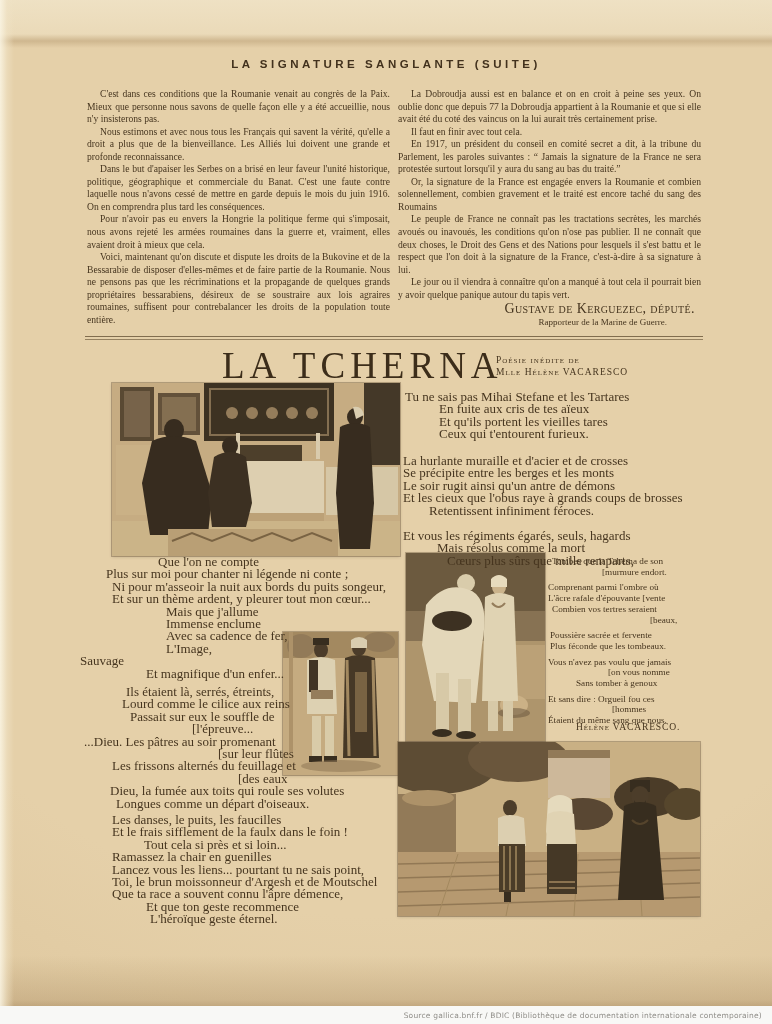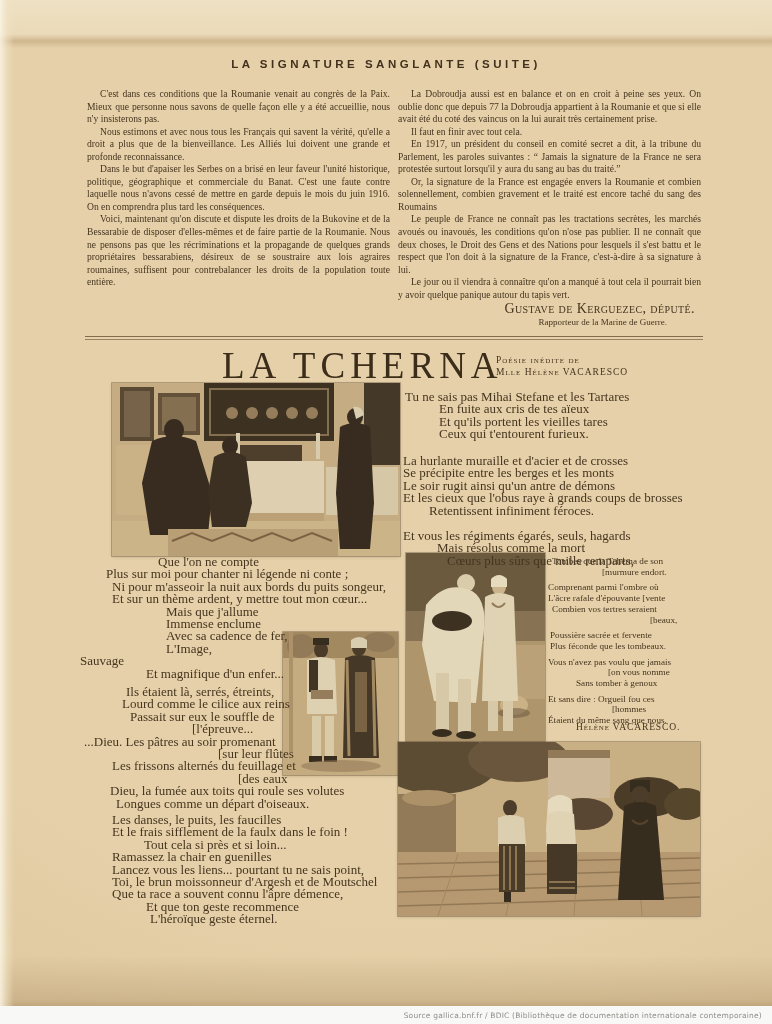--- a/index.html
+++ b/index.html
@@ -80,20 +80,21 @@
 <body>
 
 <div class="scan">
 
   <div class="header-title">LA SIGNATURE SANGLANTE (SUITE)</div>
 
   <div class="col col-left">
       <p>C'est dans ces conditions que la Roumanie venait au congrès de la Paix. Mieux que personne nous savons de quelle façon elle y a été accueillie, nous n'y insisterons pas.</p>
       <p>Nous estimons et avec nous tous les Français qui savent la vérité, qu'elle a droit a plus que de la bienveillance. Les Alliés lui doivent une grande et profonde reconnaissance.</p>
       <p>Dans le but d'apaiser les Serbes on a brisé en leur faveur l'unité historique, politique, géographique et commerciale du Banat. C'est une faute contre laquelle nous n'avons cessé de mettre en garde depuis le mois du juin 1916. On en comprendra plus tard les conséquences.</p>
+      <p>Pour n'avoir pas eu envers la Hongrie la politique ferme qui s'imposait, nous avons rejeté les armées roumaines dans la guerre et, vraiment, elles avaient droit à mieux que cela.</p>
       <p>Voici, maintenant qu'on discute et dispute les droits de la Bukovine et de la Bessarabie de disposer d'elles-mêmes et de faire partie de la Roumanie. Nous ne pensons pas que les récriminations et la propagande de quelques grands propriétaires bessarabiens, désireux de se soustraire aux lois agraires roumaines, suffisent pour contrebalancer les droits de la population toute entière.</p>
     </div>
 
   <div class="col col-right">
     <div>
         <p>La Dobroudja aussi est en balance et on en croit à peine ses yeux. On oublie donc que depuis 77 la Dobroudja appartient à la Roumanie et que si elle avait été du coté des vaincus on la lui aurait très certainement prise.</p>
         <p>Il faut en finir avec tout cela.</p>
         <p>En 1917, un président du conseil en comité secret a dit, à la tribune du Parlement, les paroles suivantes : “ Jamais la signature de la France ne sera protestée surtout lorsqu'il y aura du sang au bas du traité.”</p>
         <p>Or, la signature de la France est engagée envers la Roumanie et combien solennellement, combien gravement et le traité est encore taché du sang des Roumains</p>
         <p>Le peuple de France ne connaît pas les tractations secrètes, les marchés avoués ou inavoués, les conditions qu'on n'ose pas publier. Il ne connaît que deux choses, le Droit des Gens et des Nations pour lesquels il s'est battu et le respect que l'on doit à la signature de la France, c'est-à-dire à sa signature à lui.</p>
@@ -268,21 +269,21 @@
       <div class="pl gap">Et sans dire : Orgueil fou ces</div>
       <div class="pl" style="margin-left: 64px;">[hommes</div>
       <div class="pl">Étaient du même sang que nous.</div>
     </div>
   <div class="poet-sig"><span class="sc">Hélène VACARESCO.</span></div>
 
   <div class="poemblock left-a">
       <div class="pl" style="margin-left: 78px;">Que l'on ne compte</div>
       <div class="pl" style="margin-left: 26px;">Plus sur moi pour chanter ni légende ni conte ;</div>
       <div class="pl" style="margin-left: 32px;">Ni pour m'asseoir la nuit aux bords du puits songeur,</div>
-      <div class="pl" style="margin-left: 32px;">Et sur un thème ardent, y mettre tout mon cœur...</div>
+      <div class="pl" style="margin-left: 32px;">Et sur un thème ardent, y pleurer tout mon cœur...</div>
       <div class="pl" style="margin-left: 86px;">Mais que j'allume</div>
       <div class="pl" style="margin-left: 86px;">Immense enclume</div>
       <div class="pl" style="margin-left: 86px;">Avec sa cadence de fer,</div>
       <div class="pl" style="margin-left: 86px;">L'Image,</div>
       <div class="pl" style="">Sauvage</div>
       <div class="pl" style="margin-left: 66px;">Et magnifique d'un enfer...</div>
     </div>
   <div class="poemblock left-b">
       <div class="pl" style="margin-left: 46px;">Ils étaient là, serrés, étreints,</div>
       <div class="pl" style="margin-left: 42px;">Lourd comme le cilice aux reins</div>

